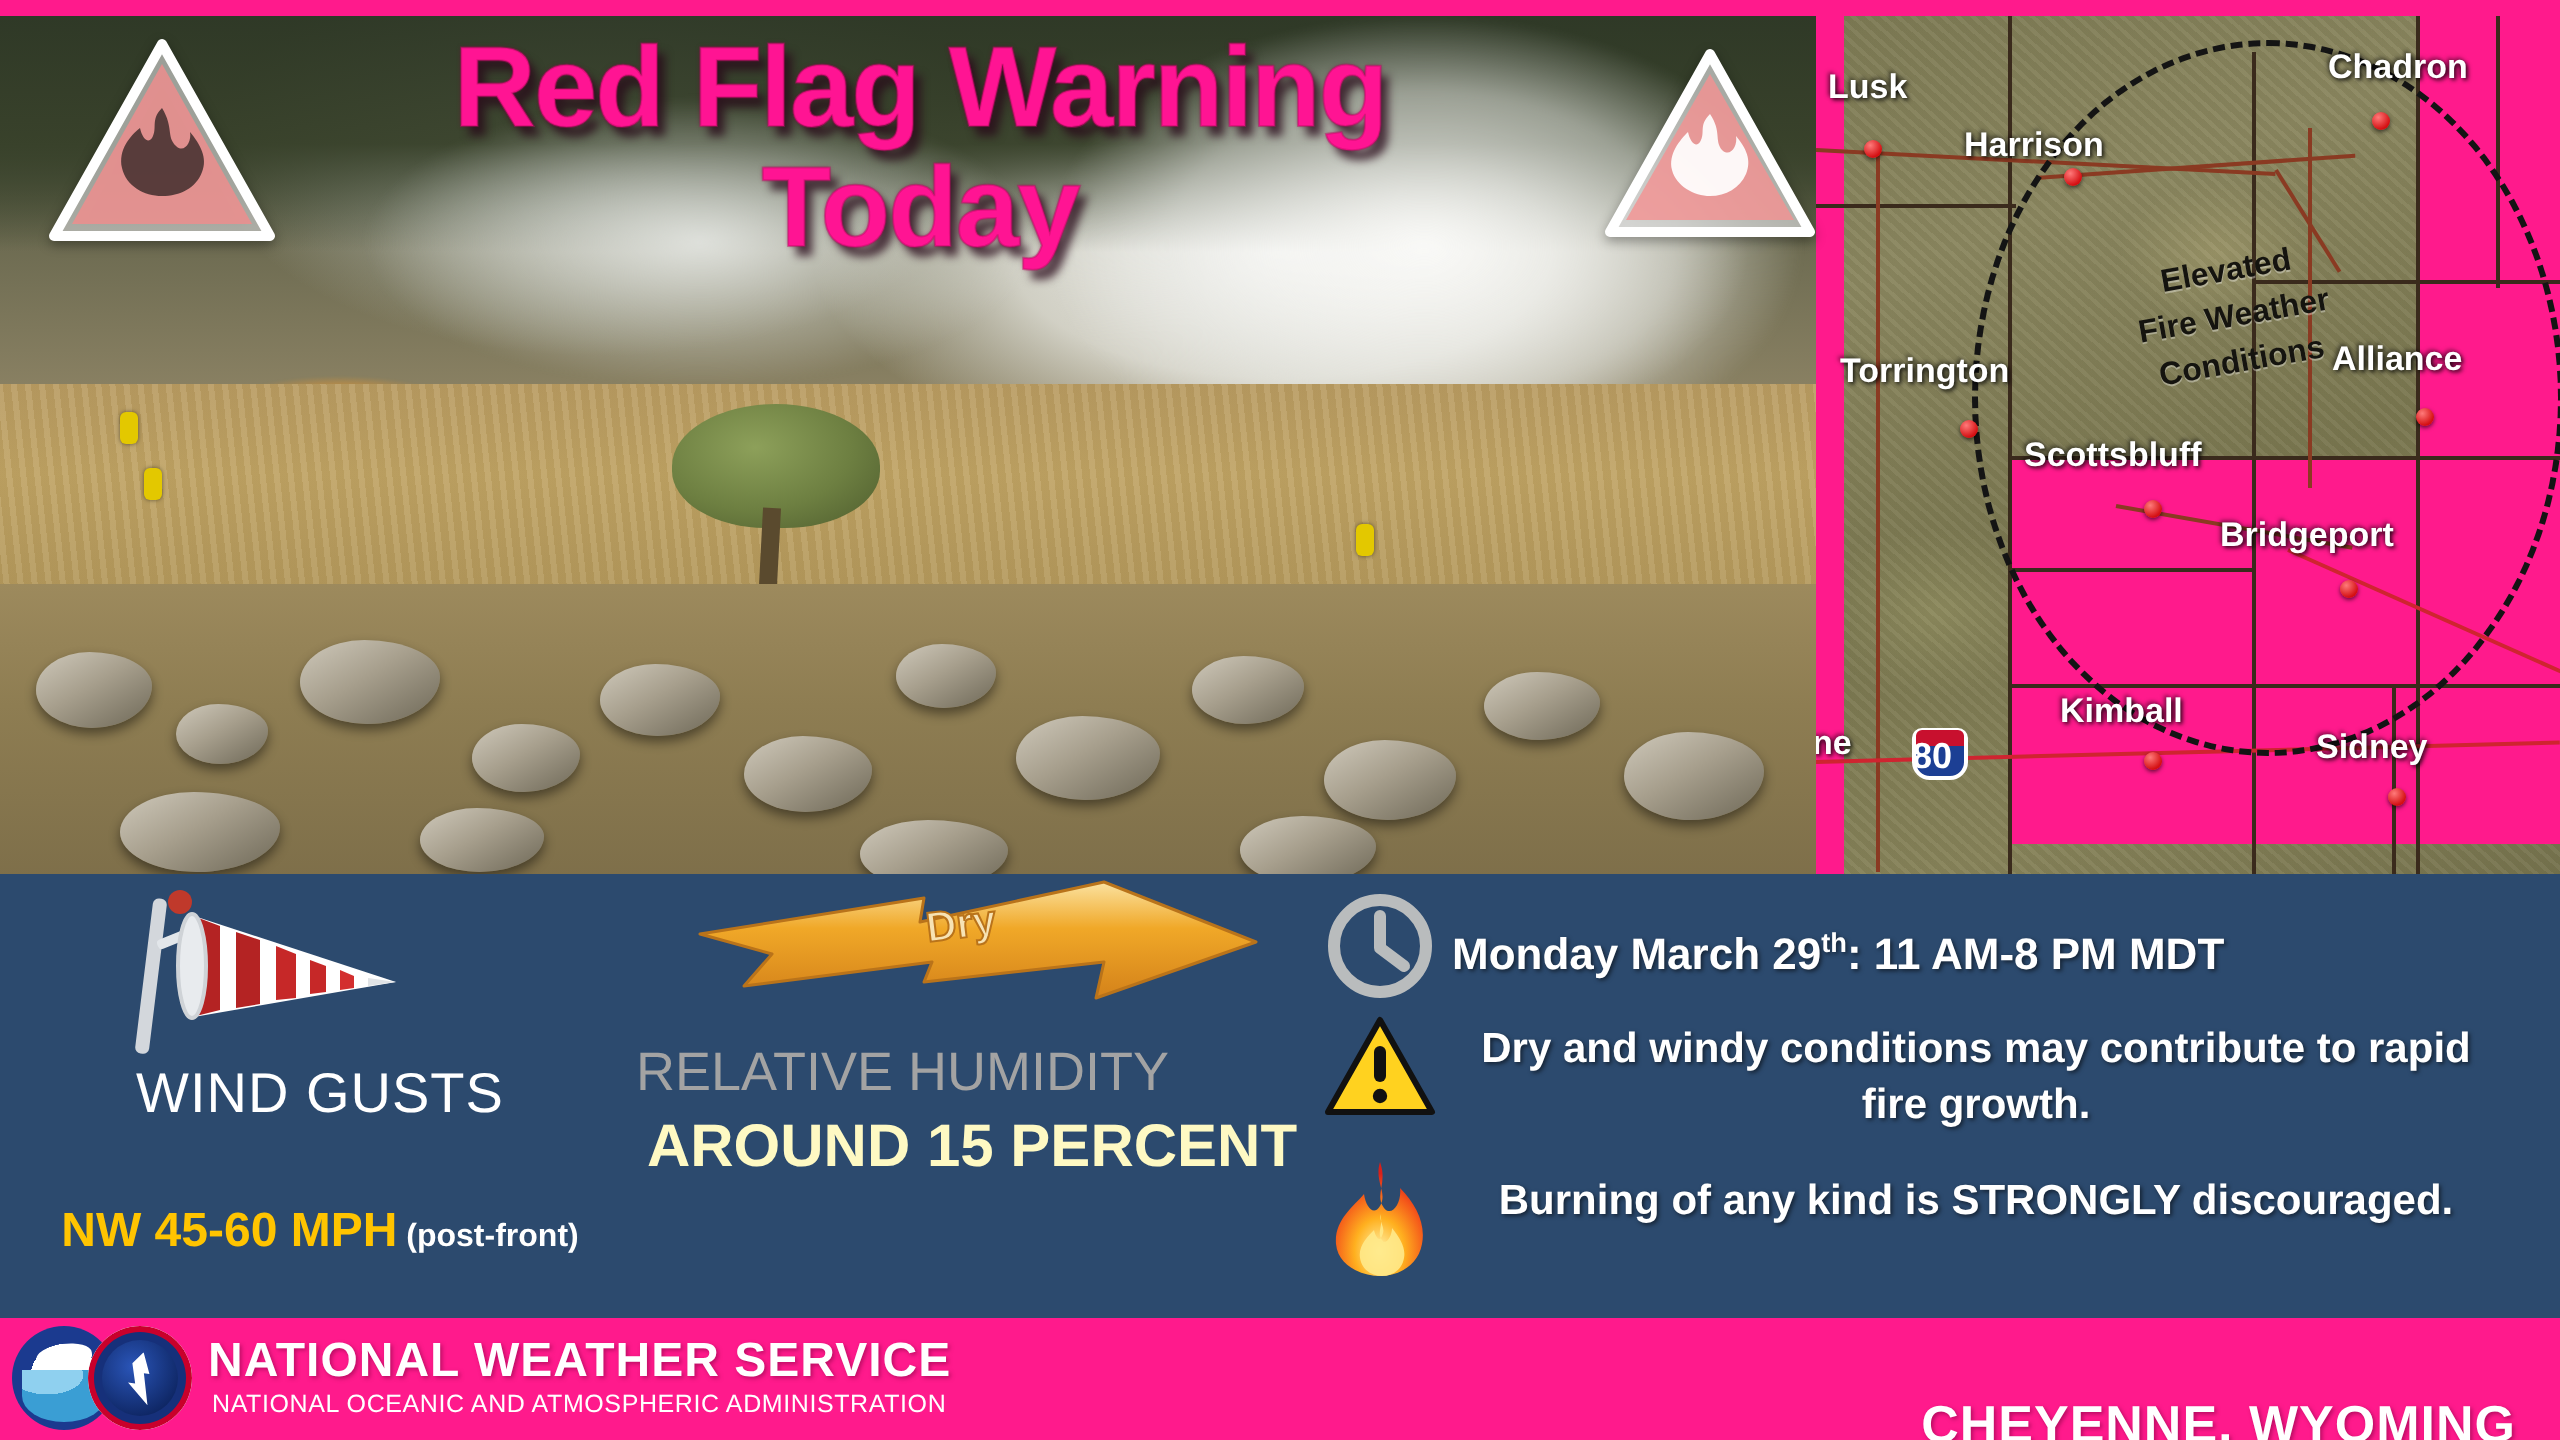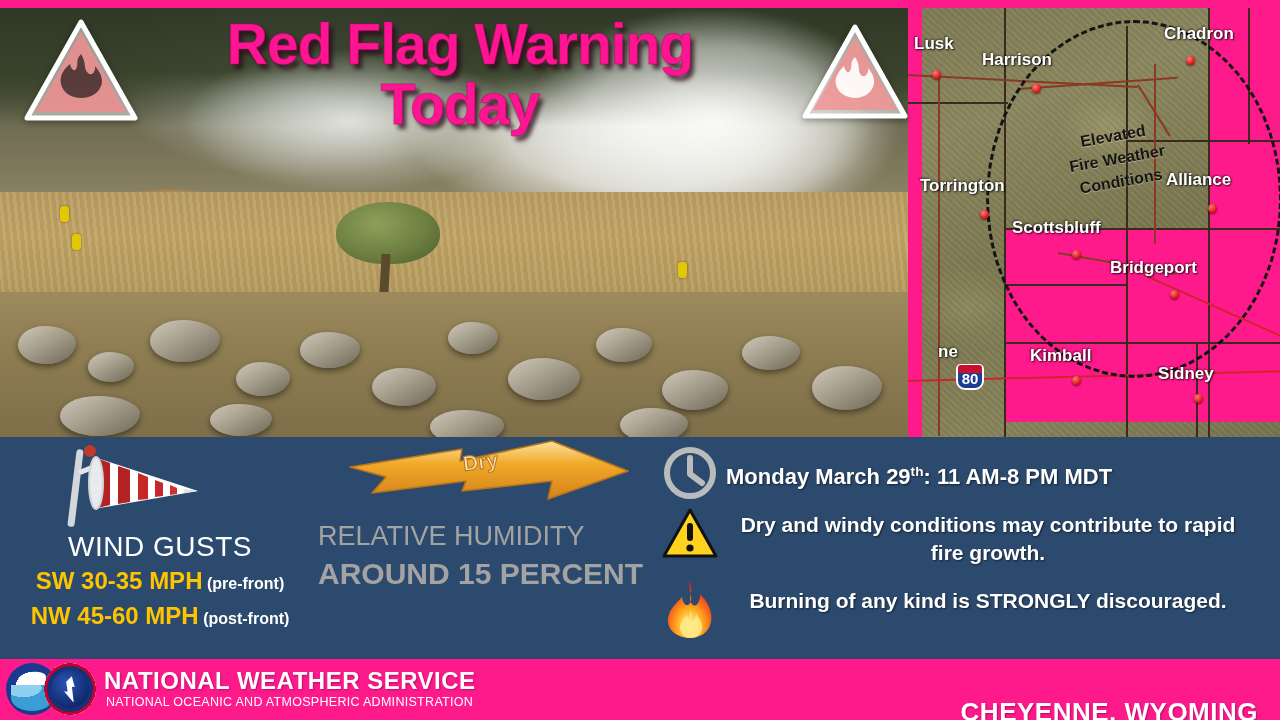--- a/index.html
+++ b/index.html
@@ -115,37 +115,37 @@
     background:radial-gradient(circle at 35% 30%,#ff7a7a,#d40f12 70%);
     box-shadow:0 1px 2px rgba(0,0,0,.6);}
   .map .zonetext{
     position:absolute;left:134px;top:118px;width:150px;text-align:center;
     color:#15140f;font-weight:700;font-size:16px;line-height:23px;
     transform:rotate(-10deg);text-shadow:0 1px 0 rgba(255,255,255,.35);
   }
   .shield{position:absolute;width:28px;height:26px;}
   .shield .bg{position:absolute;inset:0;background:#1c3f94;border:2px solid #fff;border-radius:5px 5px 9px 9px;}
   .shield .top{position:absolute;left:2px;top:1px;right:2px;height:8px;background:#c8102e;border-radius:3px 3px 0 0;}
-  .shield .num{position:absolute;left:0;right:0;top:7px;text-align:center;color:#fff;font-weight:700;font-size:15px;line-height:15px;}
+  .shield .num{position:absolute;left:0;right:0;top:7px;color:#fff;font-weight:700;font-size:18px;line-height:15px;}
 
   
   .info{position:absolute;left:0;top:437px;width:1280px;height:222px;background:#2c4a6e;}
 
   .col-wind{position:absolute;left:0;top:0;width:320px;height:222px;}
   .windsock{position:absolute;left:48px;top:6px;width:200px;height:86px;}
   .wind-title{position:absolute;left:0;top:94px;width:320px;text-align:center;
     color:#fff;font-size:28px;font-weight:400;letter-spacing:.5px;}
   .wind-line{position:absolute;left:0;width:320px;text-align:center;white-space:nowrap;}
   .wind-line .big{color:#ffc400;font-weight:700;font-size:24px;}
   .wind-line .small{color:#fff;font-weight:700;font-size:16px;}
 
   .col-rh{position:absolute;left:318px;top:0;width:336px;height:222px;}
   .dryarrow{position:absolute;left:24px;top:0px;width:290px;height:68px;}
   .rh-title{position:absolute;left:0;top:84px;width:336px;text-align:left;color:#a3a3a3;font-size:27px;}
-  .rh-val{position:absolute;left:0;top:120px;width:336px;text-align:left;color:#a3a3a3;font-size:30px;font-weight:700;}
+  .rh-val{position:absolute;left:0;top:120px;width:336px;text-align:center;color:#fef9c3;font-size:30px;font-weight:700;}
 
   .col-msg{position:absolute;left:654px;top:0;width:626px;height:183px;}
   .msg-row{position:absolute;display:flex;align-items:flex-start;}
   .msg-icon{width:72px;flex:0 0 72px;display:flex;justify-content:center;align-items:center;}
   .msg-text{color:#fff;font-weight:700;text-shadow:1px 1px 2px rgba(0,0,0,.55);}
   .r1{left:0;top:8px;width:626px;}
   .r1 .msg-text{font-size:22px;line-height:30px;padding-top:12px;}
   .r2{left:0;top:70px;width:626px;}
   .r2 .msg-text{font-size:21px;line-height:28px;width:524px;text-align:center;padding-top:4px;}
   .r3{left:0;top:142px;width:626px;}
@@ -288,29 +288,29 @@
     <div class="dot" style="left:124px;top:78px;"></div>
     <div class="dot" style="left:278px;top:50px;"></div>
     <div class="dot" style="left:72px;top:204px;"></div>
     <div class="dot" style="left:300px;top:198px;"></div>
     <div class="dot" style="left:164px;top:244px;"></div>
     <div class="dot" style="left:262px;top:284px;"></div>
     <div class="dot" style="left:164px;top:370px;"></div>
     <div class="dot" style="left:286px;top:388px;"></div>
 
     <div class="citylabel" style="left:6px;top:28px;">Lusk</div>
-    <div class="citylabel" style="left:74px;top:44px;text-align:right;">Harrison</div>
+    <div class="citylabel" style="left:74px;top:57px;text-align:right;">Harrison</div>
     <div class="citylabel" style="left:240px;top:18px;margin-left:16px;">Chadron</div>
     <div class="citylabel" style="left:12px;top:170px;">Torrington</div>
     <div class="citylabel" style="left:258px;top:164px;">Alliance</div>
     <div class="citylabel" style="left:104px;top:212px;">Scottsbluff</div>
     <div class="citylabel" style="left:202px;top:252px;">Bridgeport</div>
     <div class="citylabel" style="left:122px;top:340px;">Kimball</div>
     <div class="citylabel" style="left:250px;top:358px;">Sidney</div>
-    <div class="citylabel" style="left:-2px;top:336px;margin-left:32px;">ne</div>
+    <div class="citylabel" style="left:-2px;top:356px;">ne</div>
 
     <div class="shield" style="left:48px;top:358px;">
       <div class="bg"></div>
         <div class="top"></div>
       <div class="num">80</div>
     </div>
   </div>
 
   <div class="info">
 
@@ -326,24 +326,20 @@
             <path d="M70 23 L82 27 L82 59 L70 61 Z" fill="#b42323"></path>
             <path d="M90 30 L100 34 L100 56 L90 57 Z" fill="#c62828"></path>
             <path d="M107 37 L115 40 L115 53 L107 54 Z" fill="#c62828"></path>
             <path d="M122 42 L129 45 L129 51 L122 52 Z" fill="#d32f2f"></path>
             <path d="M136 46 L150 48 L136 50 Z" fill="#e0e3e6"></path>
             <ellipse cx="48" cy="40" rx="7" ry="26" fill="#e8ebee" stroke="#cfd3d7" stroke-width="2"></ellipse>
           </g>
         </svg>
       </div>
       <div class="wind-title">WIND GUSTS</div>
-      <div class="wind-line" style="top:130px;">
-        <span class="big">SW 30-35 MPH</span>
-        <span class="small">(pre-front)</span>
-      </div>
       <div class="wind-line" style="top:165px;">
         <span class="big">NW 45-60 MPH</span>
         <span class="small">(post-front)</span>
       </div>
     </div>
 
     <div class="col-rh">
       <div class="dryarrow">
         <svg width="290" height="68" viewBox="0 0 290 68">
           <defs>

